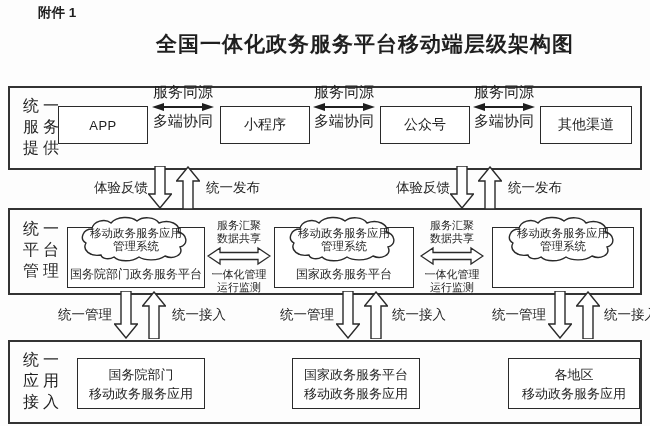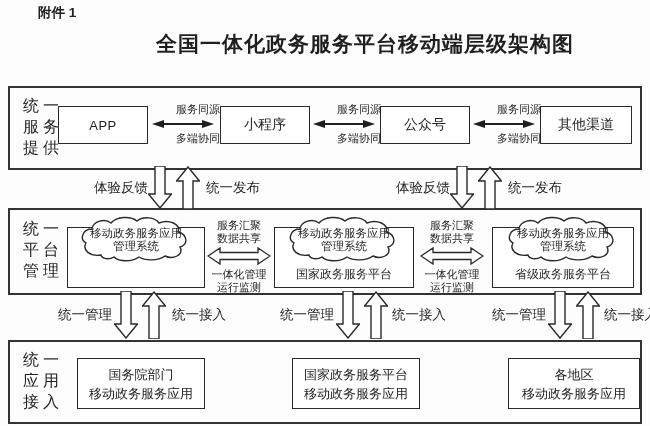--- a/index.html
+++ b/index.html
@@ -28,22 +28,22 @@
   .node {
     position:absolute; top:106px; height:36px; border:1.5px solid #2a2a2a;
     background:#fff; display:flex; align-items:center; justify-content:center;
     font-size:14px; white-space:nowrap;
   }
   .node.latin { font-family:"Liberation Sans","DejaVu Sans",sans-serif; font-size:13px; letter-spacing:.5px; }
   .node.two {
     top:358px; height:49px; flex-direction:column; line-height:19px; font-size:13px;
   }
   .tconn {
-    position:absolute; top:103px; width:74px; text-align:right;
-    font-size:11px; line-height:13px; white-space:nowrap;
+    position:absolute; top:86px; width:74px; text-align:center;
+    font-size:15px; line-height:13px; white-space:nowrap;
   }
   .tconn svg { display:block; margin:1px auto; }
   .flow-label { position:absolute; font-size:13.5px; white-space:nowrap; width:52px; }
   .flow-label.r { text-align:right; }
   .varrow { position:absolute; }
   .group {
     position:absolute; top:227px; width:136px; height:59px;
     border:1.5px solid #2a2a2a; background:#fff;
   }
   .cloud {
@@ -156,20 +156,21 @@
   <div class="group" style="left:67px;width:136px">
     <div class="cloud">
       <svg width="118" height="46" viewBox="0 0 118 46">
           <path d="M24 39 C13 41 5 34 9 27 C2 23 6 13 15 13 C16 5 28 2 34 7 C40 0 54 0 60 5 C66 0 78 1 82 7 C92 3 104 8 101 16 C110 18 112 28 103 31 C107 39 96 44 88 40 C81 45 68 45 62 41 C55 46 42 46 37 41 C32 44 25 43 24 39 Z" fill="#fff" stroke="#2a2a2a" stroke-width="1.4"></path>
         </svg>
       <div class="cloud-text">
         <div>移动政务服务应用</div>
         <div>管理系统</div>
       </div>
     </div>
+    <div class="pname">国务院部门政务服务平台</div>
   </div>
   <div class="group" style="left:274px;width:138px">
     <div class="cloud">
       <svg width="118" height="46" viewBox="0 0 118 46">
           <path d="M24 39 C13 41 5 34 9 27 C2 23 6 13 15 13 C16 5 28 2 34 7 C40 0 54 0 60 5 C66 0 78 1 82 7 C92 3 104 8 101 16 C110 18 112 28 103 31 C107 39 96 44 88 40 C81 45 68 45 62 41 C55 46 42 46 37 41 C32 44 25 43 24 39 Z" fill="#fff" stroke="#2a2a2a" stroke-width="1.4"></path>
         </svg>
       <div class="cloud-text">
         <div>移动政务服务应用</div>
         <div>管理系统</div>
       </div>
@@ -179,21 +180,20 @@
   <div class="group" style="left:492px;width:140px">
     <div class="cloud">
       <svg width="118" height="46" viewBox="0 0 118 46">
           <path d="M24 39 C13 41 5 34 9 27 C2 23 6 13 15 13 C16 5 28 2 34 7 C40 0 54 0 60 5 C66 0 78 1 82 7 C92 3 104 8 101 16 C110 18 112 28 103 31 C107 39 96 44 88 40 C81 45 68 45 62 41 C55 46 42 46 37 41 C32 44 25 43 24 39 Z" fill="#fff" stroke="#2a2a2a" stroke-width="1.4"></path>
         </svg>
       <div class="cloud-text">
         <div>移动政务服务应用</div>
         <div>管理系统</div>
       </div>
     </div>
-    <div class="pname">省级政务服务平台</div>
   </div>
 
   <div class="hconn" style="left:197px">
     <div>服务汇聚</div>
     <div>数据共享</div>
     <svg width="64" height="20" viewBox="0 0 64 20">
         <polygon points="1,10 13,2 13,6.5 51,6.5 51,2 63,10 51,18 51,13.5 13,13.5 13,18" fill="#fff" stroke="#2a2a2a" stroke-width="1.3"></polygon>
       </svg>
     <div>一体化管理</div>
     <div>运行监测</div>

